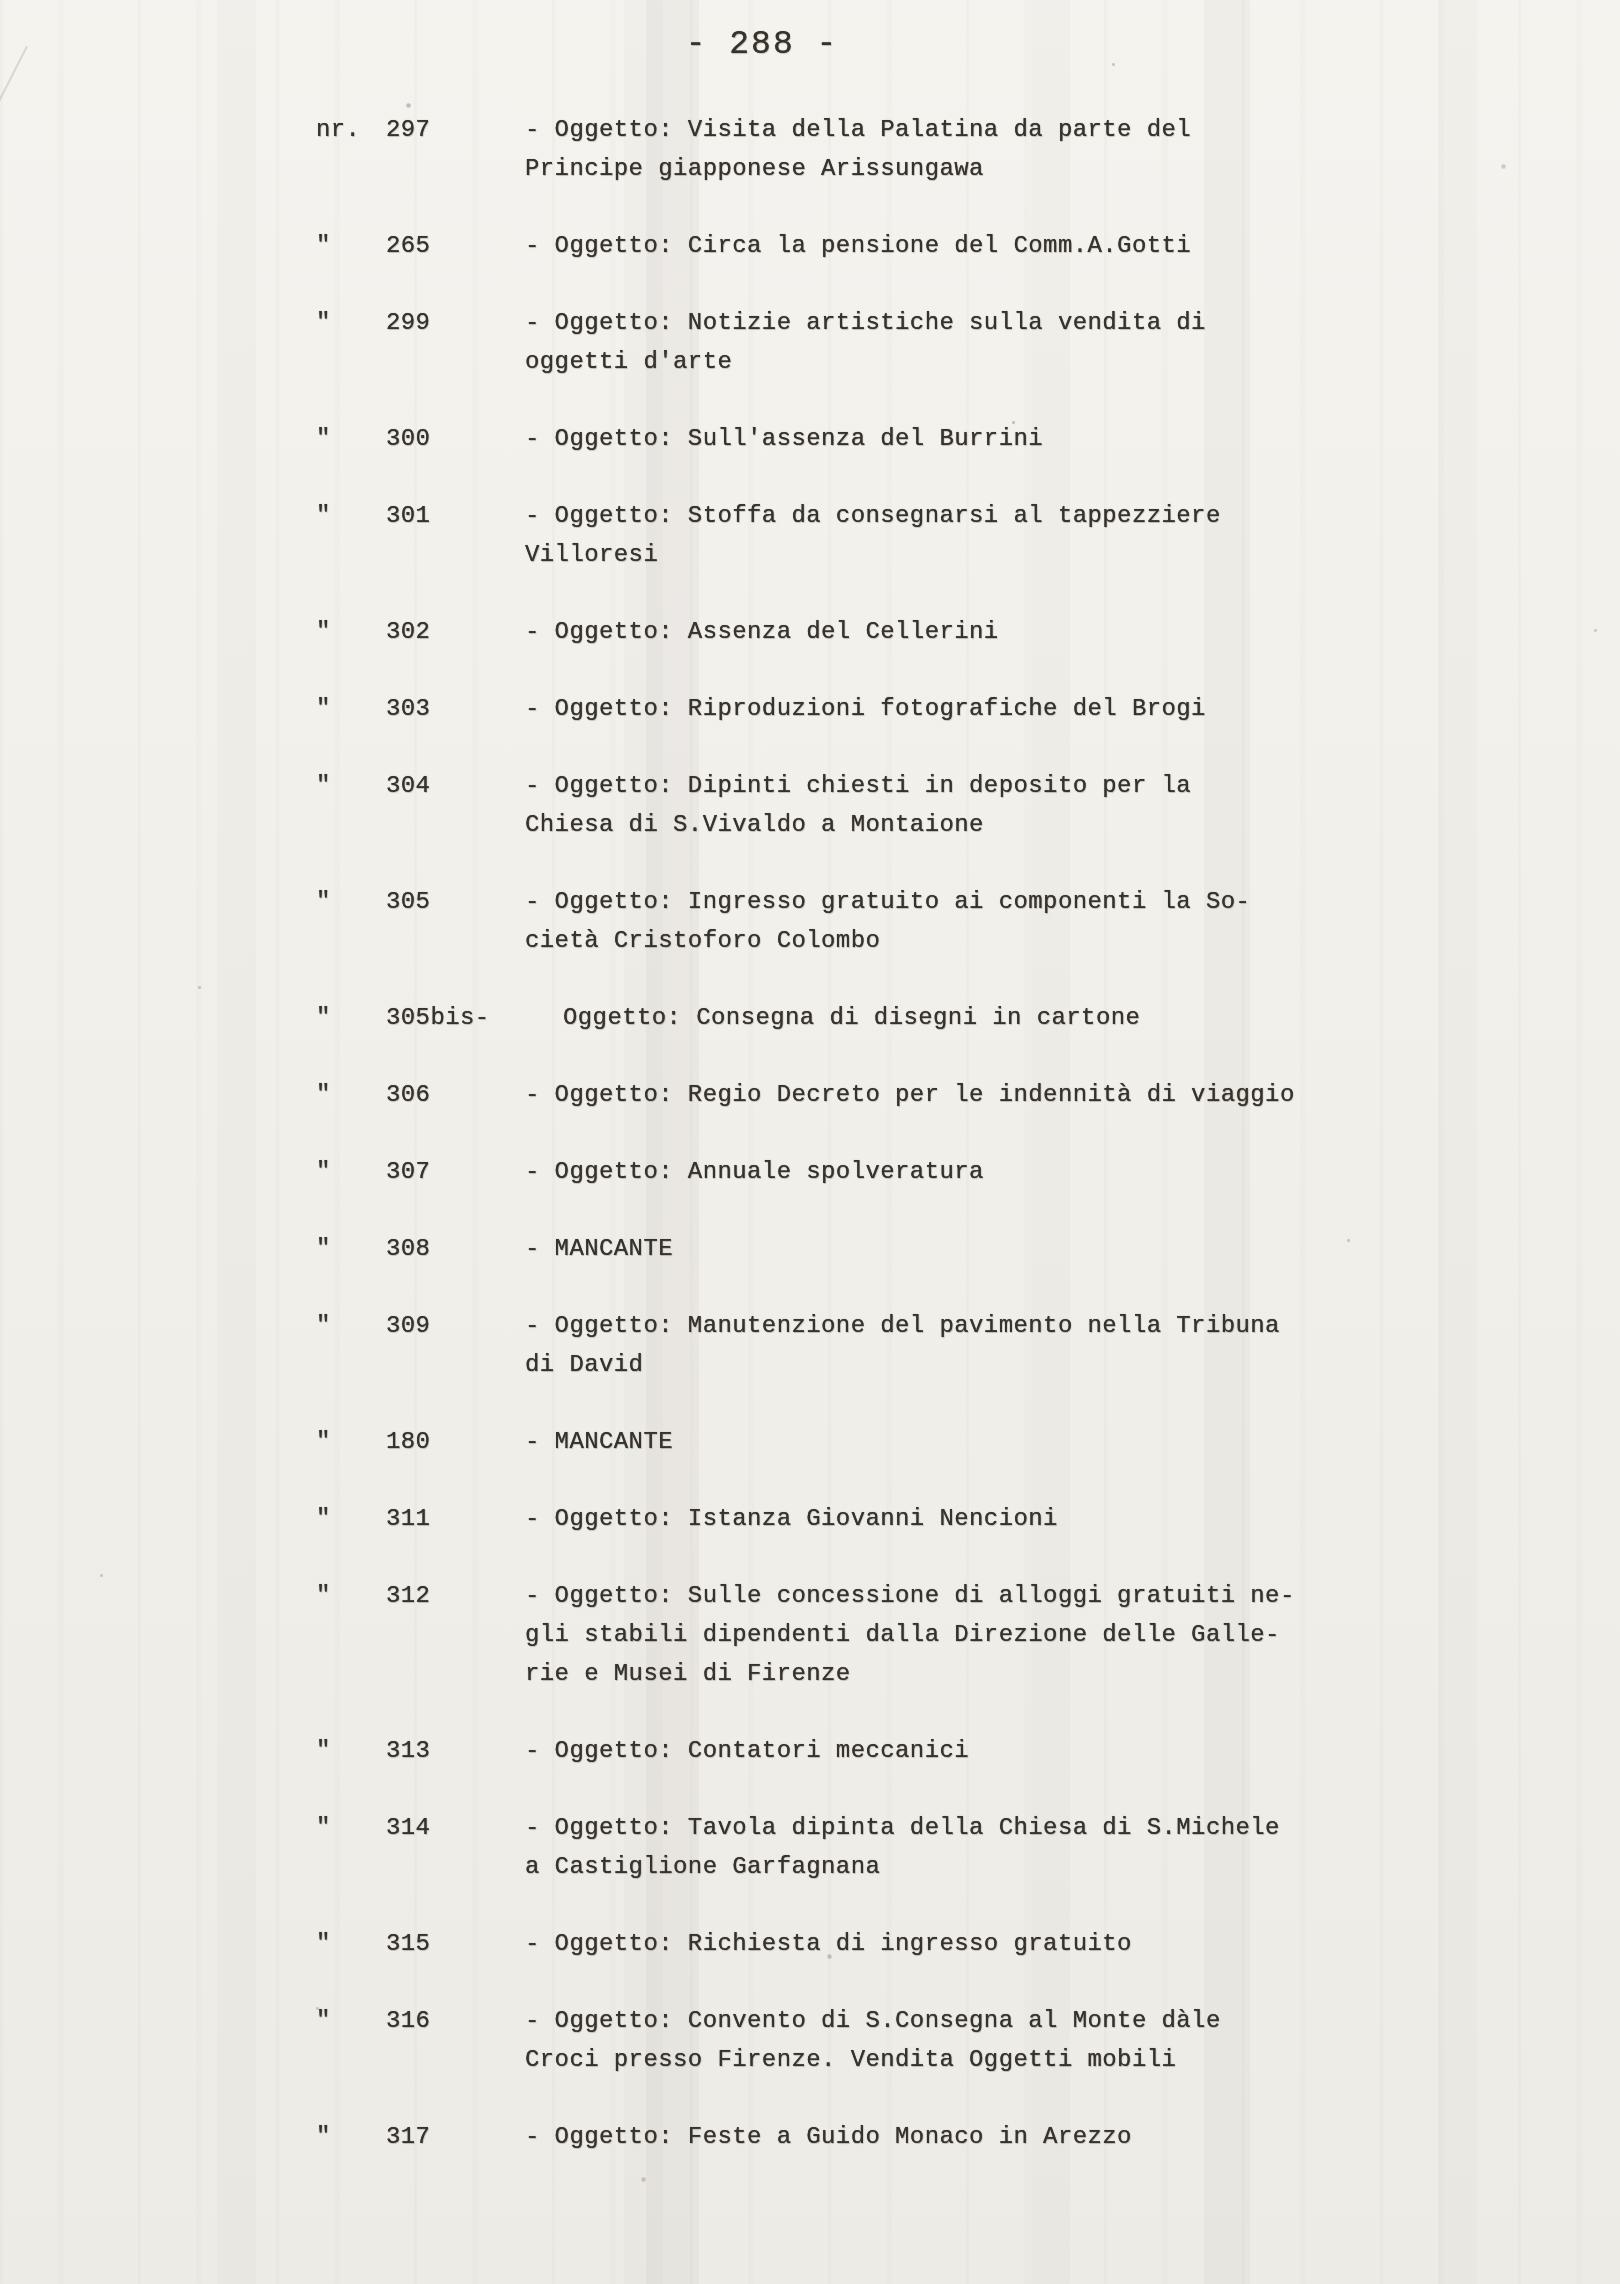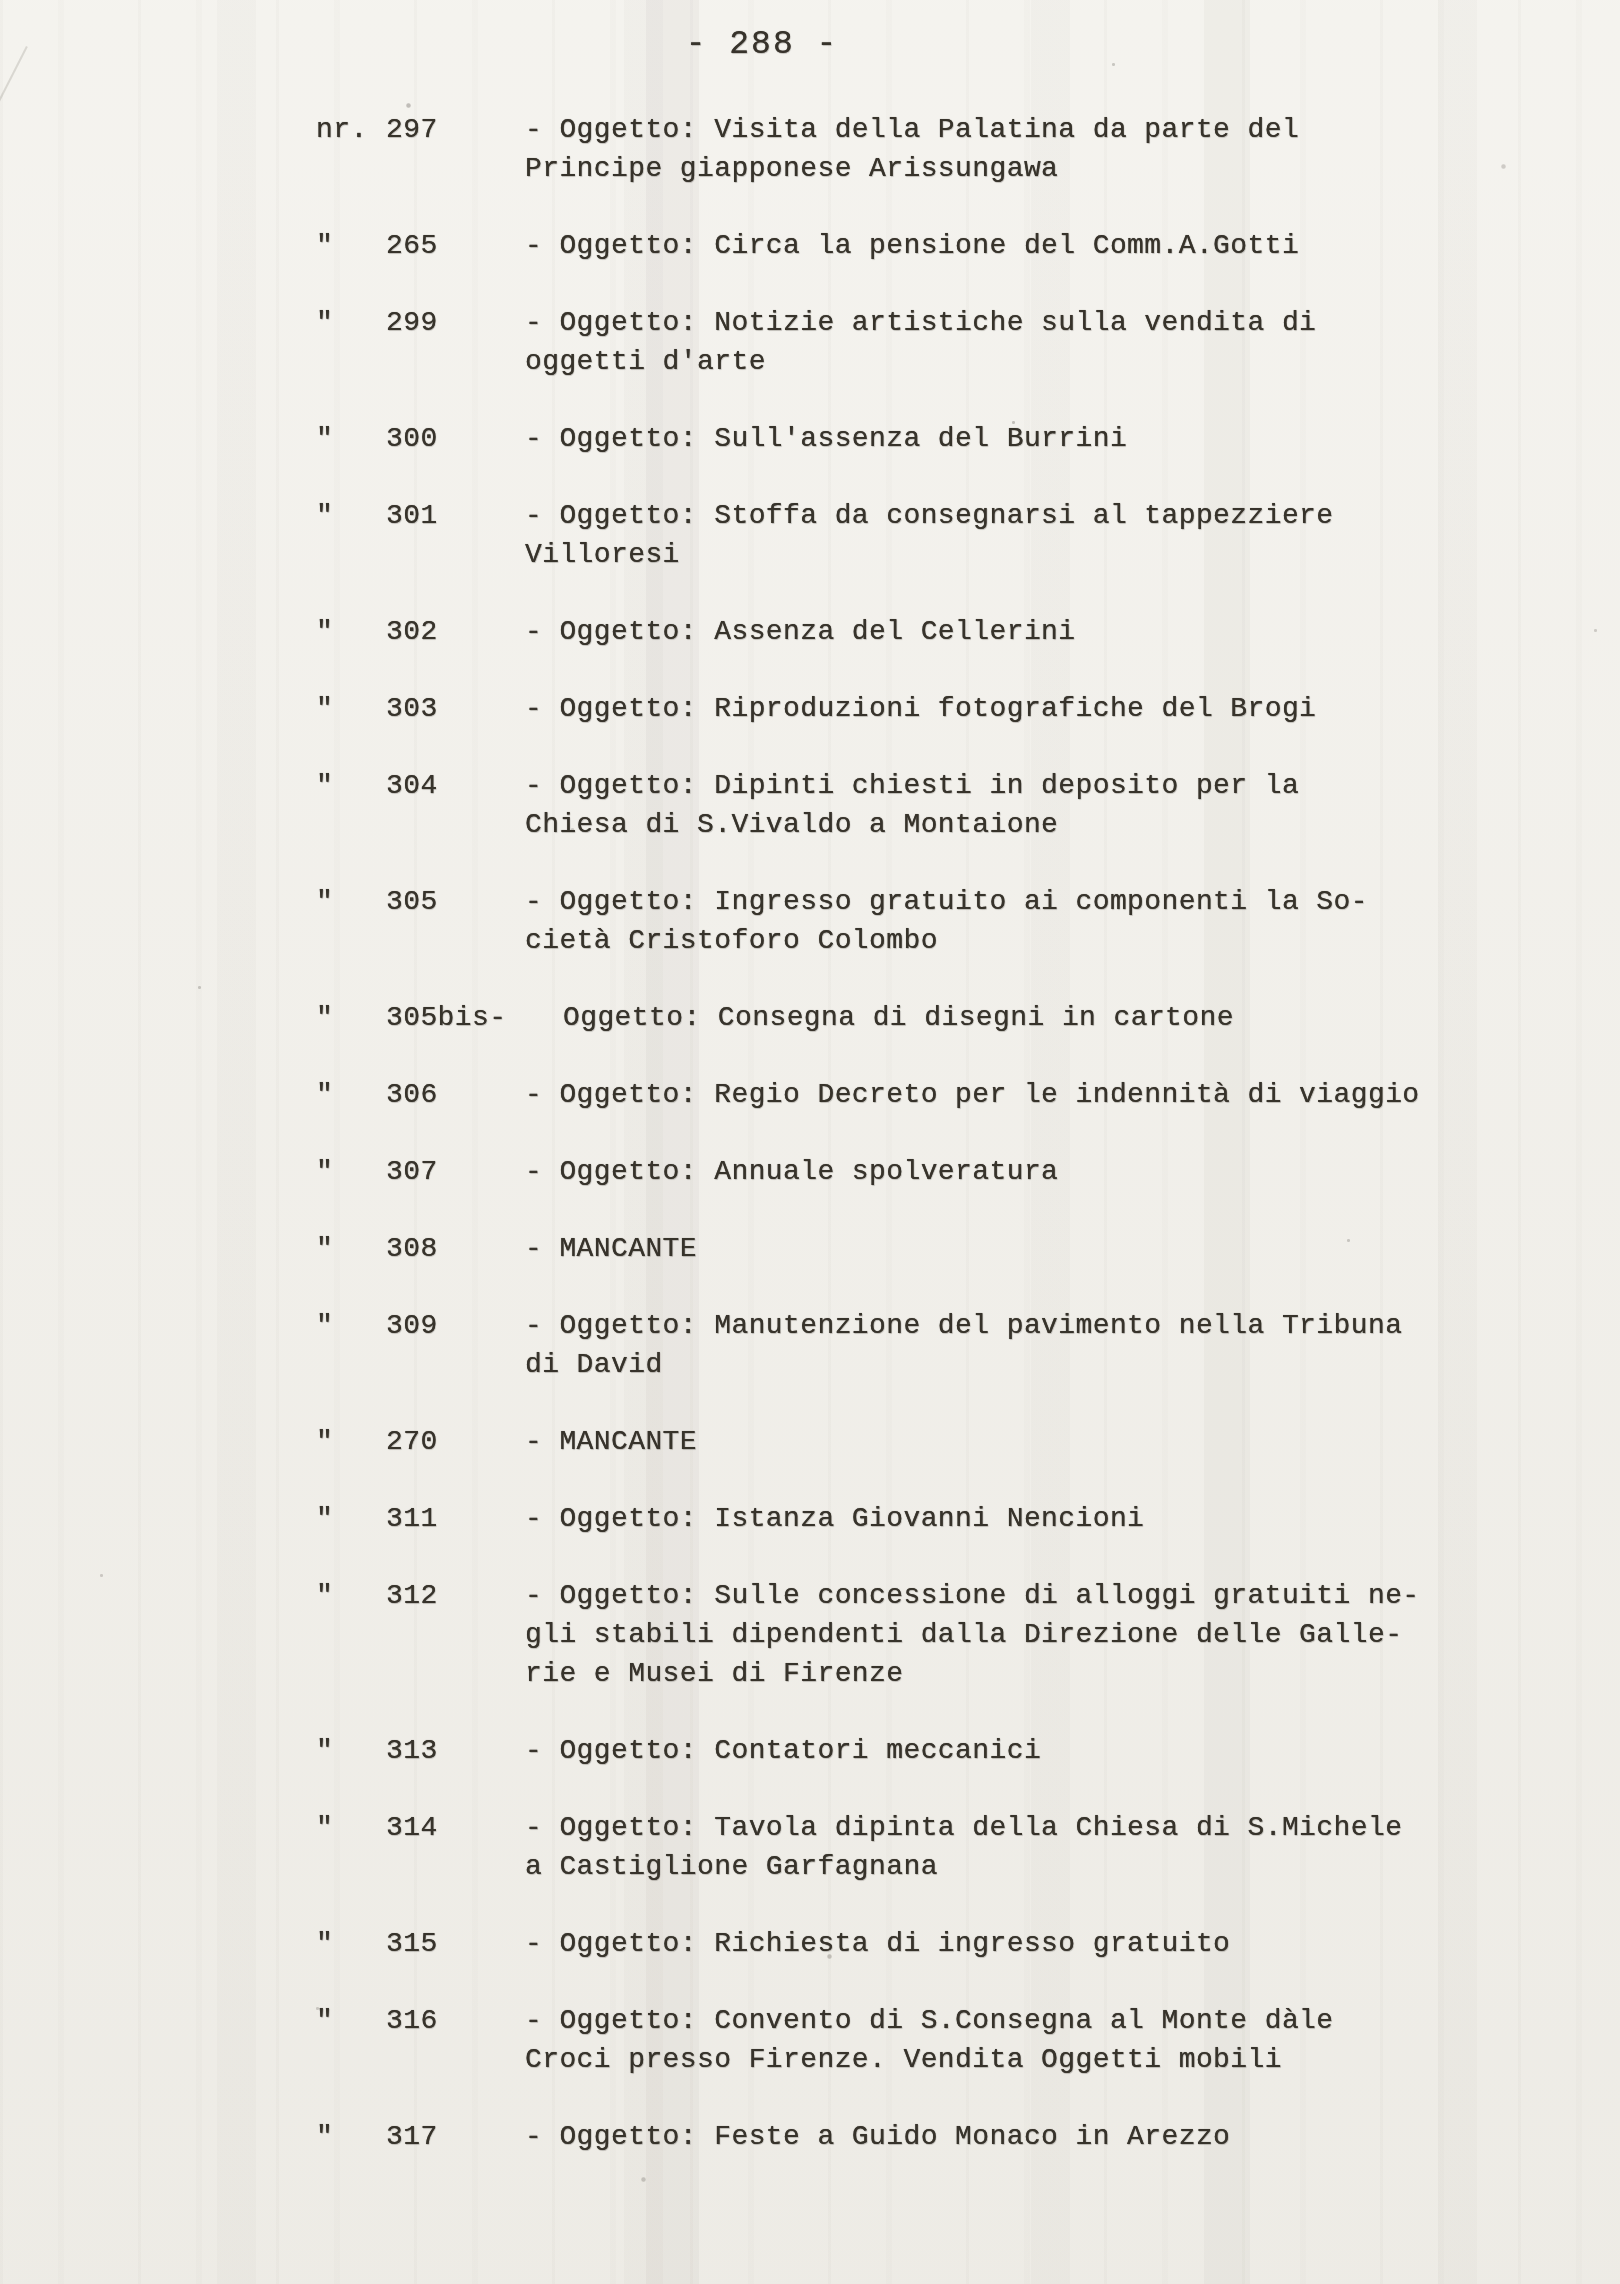--- a/index.html
+++ b/index.html
@@ -72,21 +72,21 @@
     letter-spacing: 2px;
     white-space: pre;
   }
 
   .entries {
     position: absolute;
     top: 110px; left: 0; right: 0;
   }
   .entry {
     position: relative;
-    font-size: 28px;
+    font-size: 24px;
     line-height: 39px;
     letter-spacing: 0.4px;
     margin-bottom: 38px;
   }
   .entry .prefix {
     position: absolute; left: 316px; top: 0;
     white-space: nowrap;
   }
   .entry .num {
     position: absolute; left: 386px; top: 0;
@@ -222,21 +222,21 @@
     <span class="prefix">"</span>
     <span class="num">309</span>
     <div class="text">
       <div class="line">- Oggetto: Manutenzione del pavimento nella Tribuna</div>
       <div class="line">di David</div>
     </div>
   </div>
 
   <div class="entry ink">
     <span class="prefix">"</span>
-    <span class="num">270</span>
+    <span class="num">180</span>
     <div class="text">
       <div class="line">- MANCANTE</div>
     </div>
   </div>
 
   <div class="entry ink">
     <span class="prefix">"</span>
     <span class="num">311</span>
     <div class="text">
       <div class="line">- Oggetto: Istanza Giovanni Nencioni</div>

